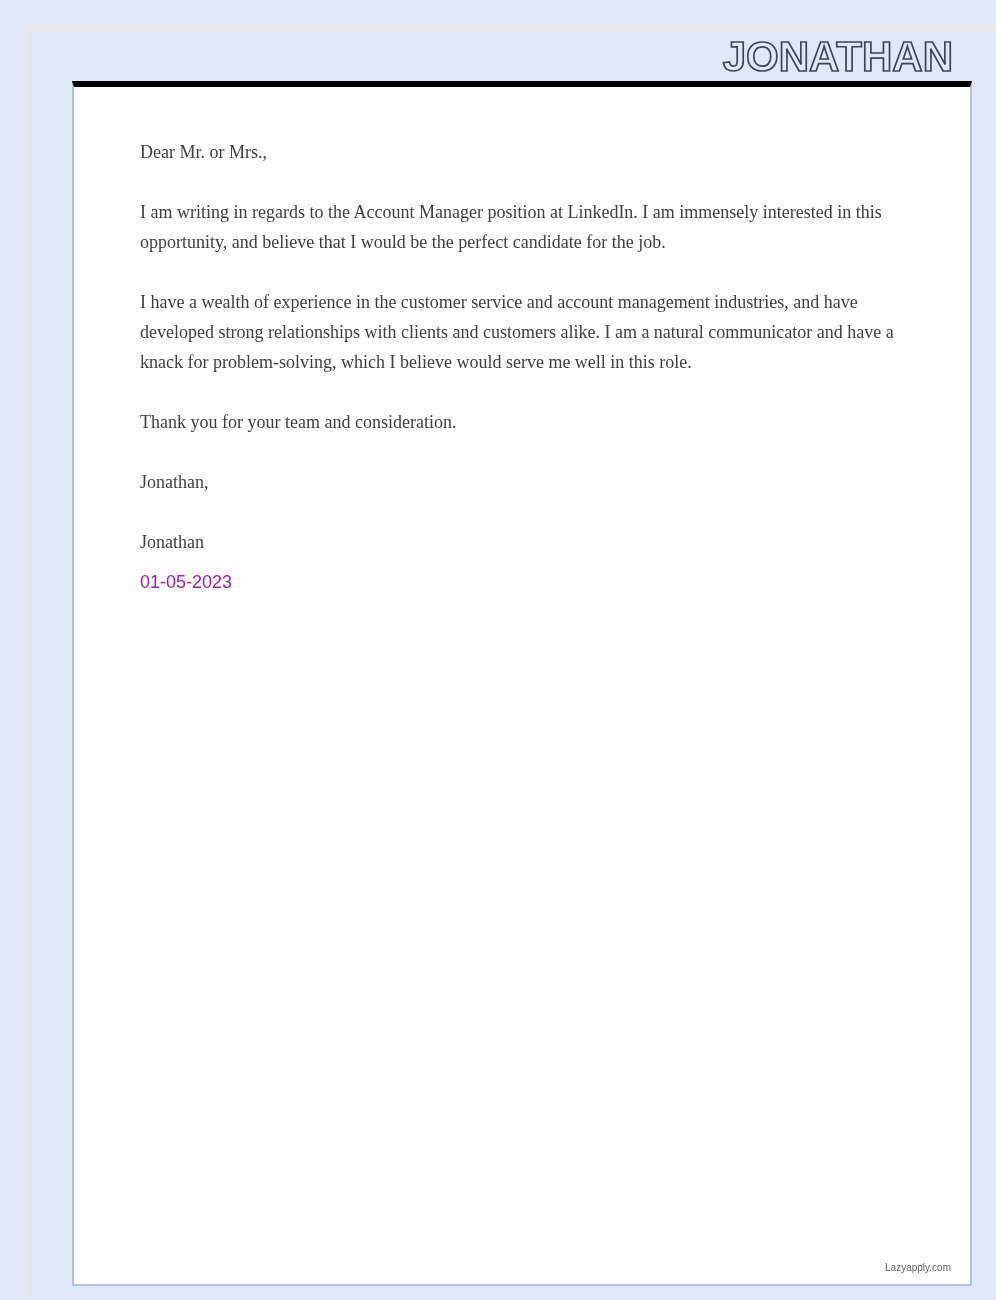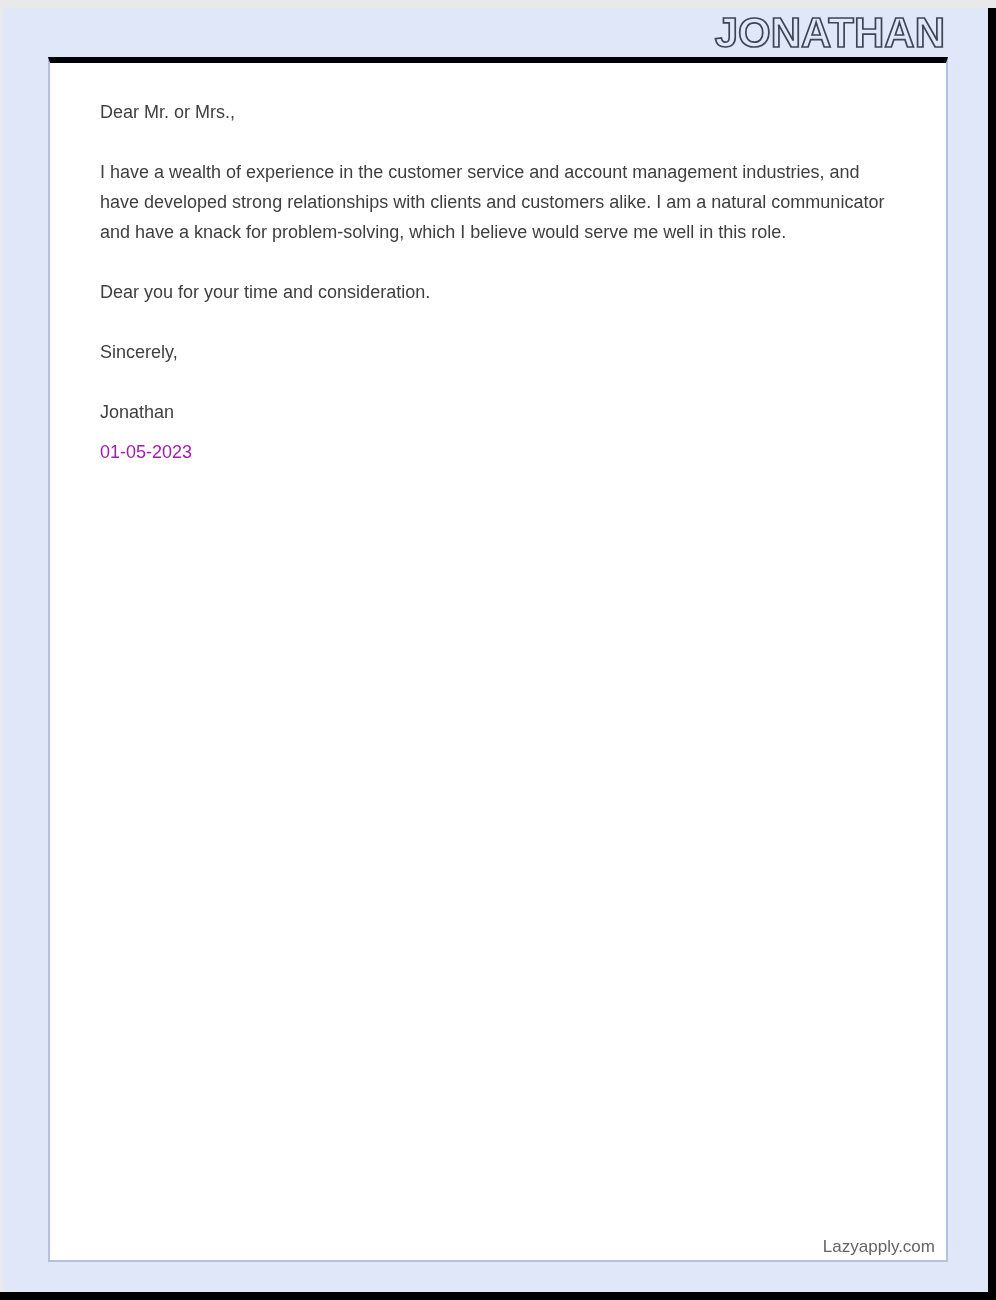--- a/index.html
+++ b/index.html
@@ -1,15 +1,15 @@
 <!DOCTYPE html>
 <html><head>
 <meta charset="utf-8">
 <style>
-  * { margin: 0; padding: 0; box-sizing: border-box; }
+  * { margin: 8px; padding: 0; box-sizing: border-box; }
   html, body {
     width: 996px; height: 1300px;
     font-family: "Liberation Sans", sans-serif;
     background: #dfe7f8;
     position: relative;
     overflow: hidden;
   }
 
   
   .edge-top    { position: absolute; top: 0; left: 0; width: 996px; height: 8px; background: #e9e9ec; z-index: 5; }
@@ -46,58 +46,59 @@
     border-bottom: 2px solid #b3c2e0;
     z-index: 1;
   }
 
   .letter-body {
     padding: 34px 60px 0 50px;
     color: #3f3f41;
     font-size: 18px;
     line-height: 30px;
   }
-  .letter-body p { margin-bottom: 30px; }
+  .letter-body p { margin-bottom: 30px; font-family: Liberation Serif, serif; }
   .letter-body p.signature { margin-bottom: 10px; }
   .date {
     color: #a21caf;
     font-size: 18px;
     line-height: 30px;
   }
 
   .sheet-footer {
     position: absolute;
     right: 11px;
     bottom: 3px;
-    font-size: 17px;
+    font-size: 10px;
     color: #646464;
   }
 </style>
 </head>
 <body>
 
 <div class="edge-top"></div>
 <div class="edge-left"></div>
 <div class="edge-right"></div>
 <div class="edge-bottom"></div>
 
 <div class="brand">JONATHAN</div>
 
 <div class="sheet">
   <div class="letter-body">
     <p>Dear Mr. or Mrs.,</p>
 
+    <p>I am writing in regards to the Account Manager position at LinkedIn. I am immensely interested in this opportunity, and believe that I would be the perfect candidate for the job.</p>
 
     <p>I have a wealth of experience in the customer service and account management industries, and have developed strong relationships with clients and customers alike. I am a natural communicator and have a knack for problem-solving, which I believe would serve me well in this role.</p>
 
 
 
-    <p>Dear you for your time and consideration.</p>
+    <p>Thank you for your team and consideration.</p>
 
-    <p>Sincerely,</p>
+    <p>Jonathan,</p>
 
     <p class="signature">Jonathan</p>
 
     <div class="date">01-05-2023</div>
   </div>
 
   <div class="sheet-footer">Lazyapply.com</div>
 </div>
 
 </body></html>

